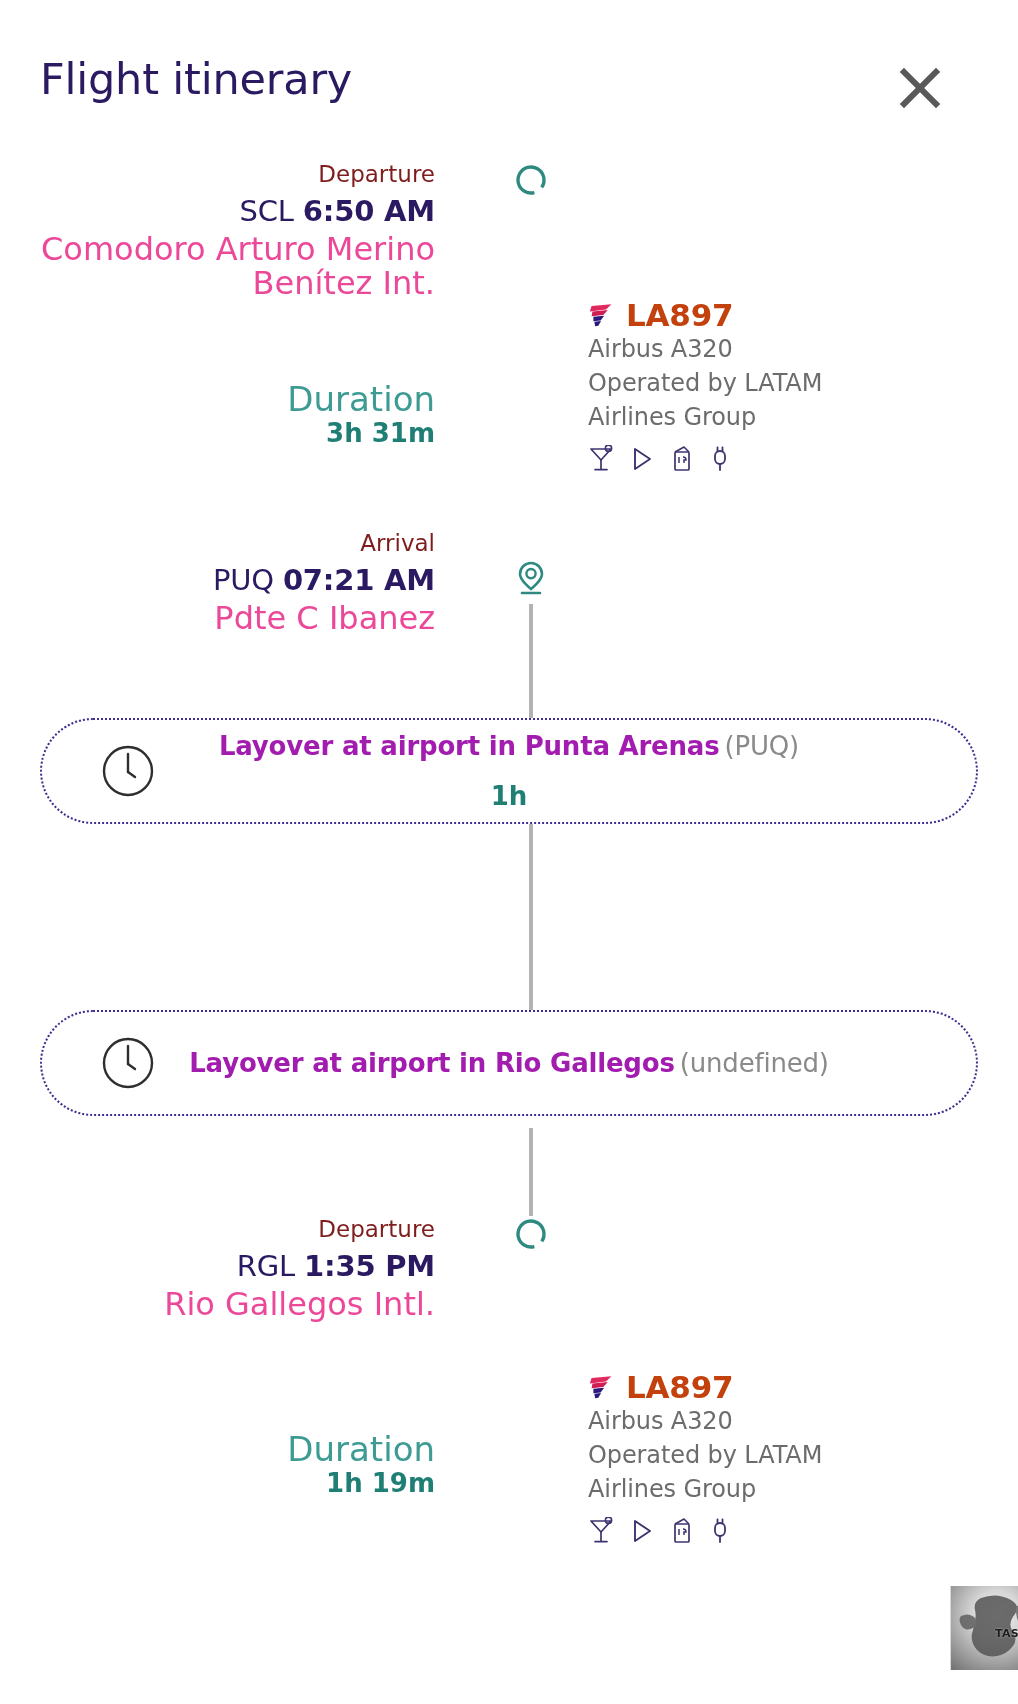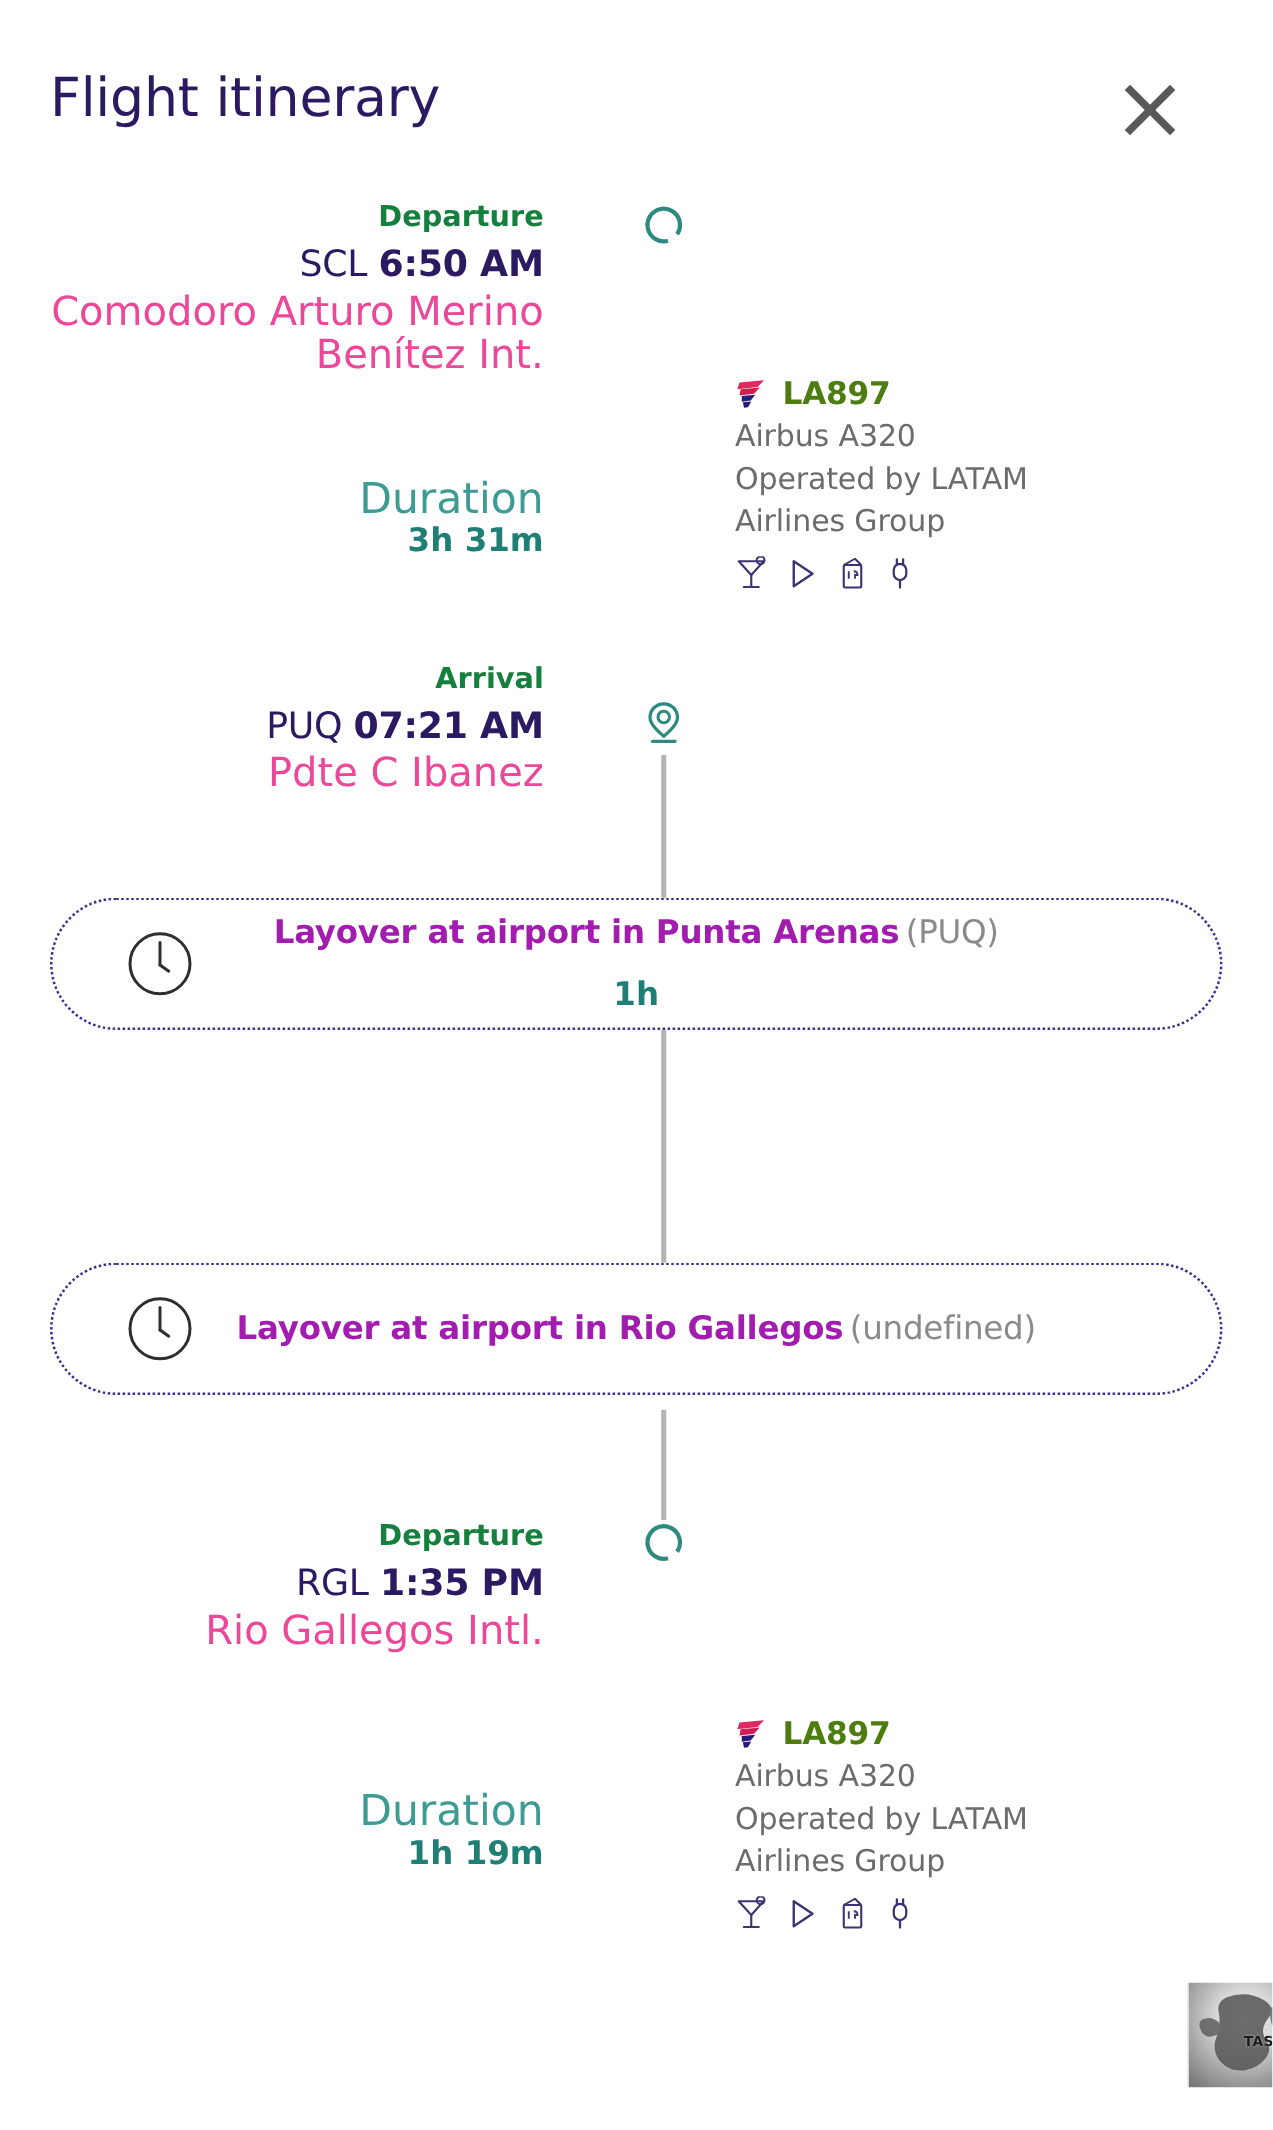--- a/index.html
+++ b/index.html
@@ -63,22 +63,22 @@
 
   
   .lcol {
     position: absolute;
     right: 583px;     
     text-align: right;
     white-space: nowrap;
   }
   .label-muted {
     font-size: 23px;
-    color: #15803d;
-    font-weight: 700;
+    color: #7f1d1d;
+    font-weight: 400;
     line-height: 32px;
     text-align: right;
   }
   .code-time {
     font-size: 29px;
     color: #2b1a62;
     font-weight: 400;
     line-height: 42px;
     letter-spacing: -0.2px;
   }
@@ -120,23 +120,23 @@
     width: 330px;
   }
   .flight-head {
     display: flex;
     align-items: center;
     gap: 11px;
     height: 34px;
   }
   .latam-logo { width: 27px; height: 28px; display: block; flex: none; }
   .flight-no {
-    font-size: 25px;
+    font-size: 31px;
     font-weight: 700;
-    color: #4d7c0f;
+    color: #c2410c;
     letter-spacing: -0.2px;
     line-height: 34px;
   }
   .flight-line {
     font-size: 24px;
     font-weight: 400;
     color: #6c6c6c;
     line-height: 34px;
     letter-spacing: -0.1px;
   }

